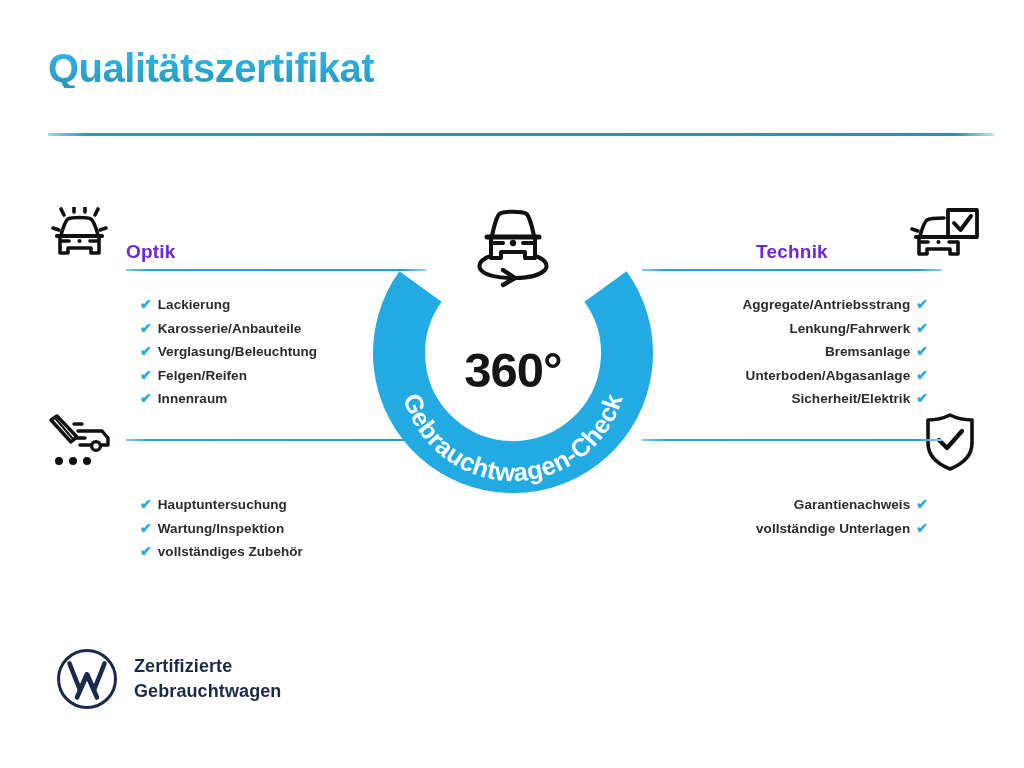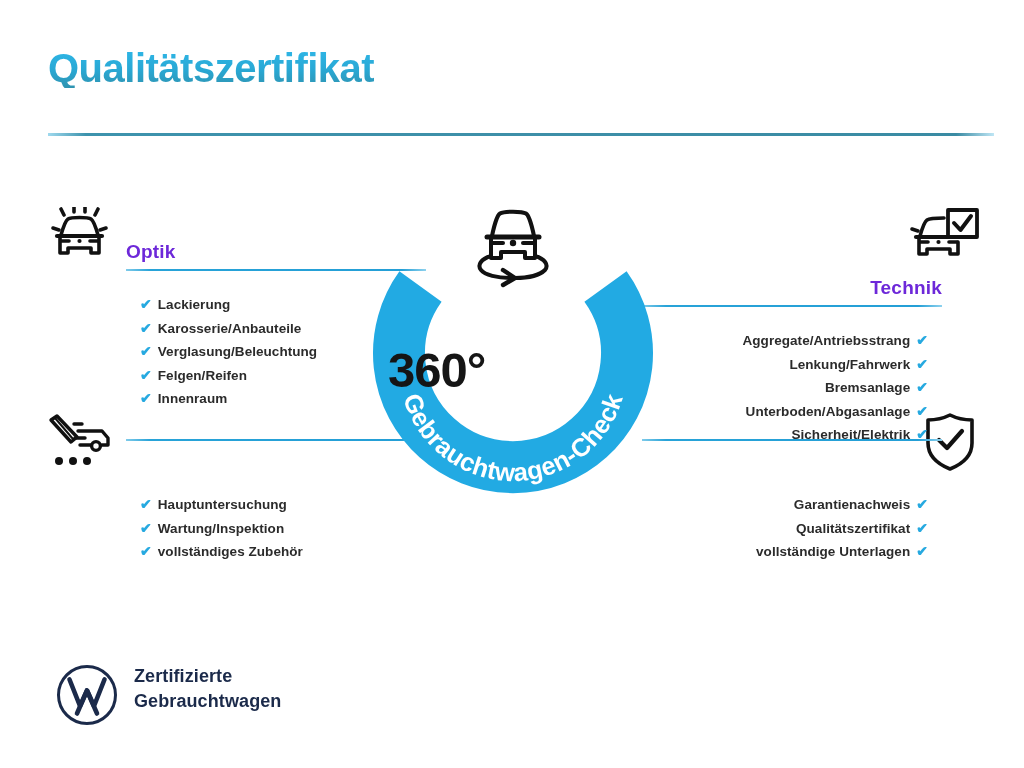--- a/index.html
+++ b/index.html
@@ -81,21 +81,21 @@
     font-size: 14px;
     display: inline-block;
   }
 
   
   .col-left .section-title { text-align: left; }
   .col-left .check-list li { text-align: left; padding-left: 14px; }
   .col-left .tick { margin-right: 6px; }
 
   
-  .col-right .section-title { text-align: right; margin-top: 36px; }
+  .col-right .section-title { text-align: center; }
   .col-right .check-list li { text-align: right; padding-right: 14px; }
   .col-right .tick { margin-left: 6px; }
 
   #section-optik   { left: 126px; top: 239px; }
   #section-wartung { left: 126px; top: 435px; }
   #section-technik { left: 642px; top: 239px; }
   #section-garantie{ left: 642px; top: 435px; }
 
   
   .sec-icon {
@@ -127,36 +127,38 @@
   #badge-car-icon {
     position: absolute;
     left: 93px;
     top: 0px;
     width: 96px;
     height: 92px;
   }
   #badge-car-icon svg { display: block; width: 100%; height: 100%; }
   #badge-360 {
     position: absolute;
-    left: 16px;
+    left: 0;
     top: 150px;
     width: 282px;
+    text-align: center;
     font-size: 49px;
     font-weight: bold;
     color: #151515;
     letter-spacing: -1px;
     line-height: 1;
   }
 
   
   #footer-logo {
     position: absolute;
     left: 56px;
-    top: 664px;
+    top: 648px;
     display: flex;
+    align-items: center;
   }
   #vw-mark { width: 62px; height: 62px; }
   #vw-mark svg { display: block; width: 100%; height: 100%; }
   #vw-wordmark {
     margin-left: 16px;
     font-size: 18px;
     font-weight: bold;
     color: #1b2a4a;
     line-height: 25px;
     letter-spacing: 0.1px;
@@ -259,21 +261,20 @@
     <li><span>Sicherheit/Elektrik</span><span class="tick">✔</span></li>
   </ul>
 </div>
 
 <div class="section col-right" id="section-garantie">
   <div class="section-head">
     <div class="section-rule"></div>
   </div>
   <ul class="check-list">
     <li><span>Garantienachweis</span><span class="tick">✔</span></li>
-    <li><span>Qualitätszertifikat</span><span class="tick">✔</span></li>
     <li><span>vollständige Unterlagen</span><span class="tick">✔</span></li>
   </ul>
 </div>
 
 <div id="center-badge">
   <svg id="badge-ring-svg" viewBox="0 0 282 258">
     <defs>
       <path id="arc-path" d="M 27 129 A 114 114 0 0 0 255 129" fill="none"></path>
     </defs>
 

